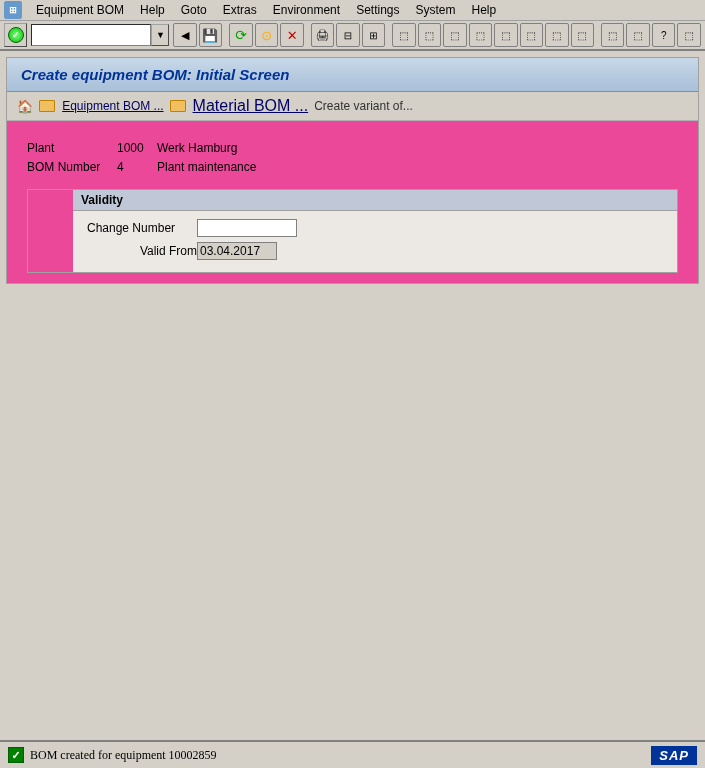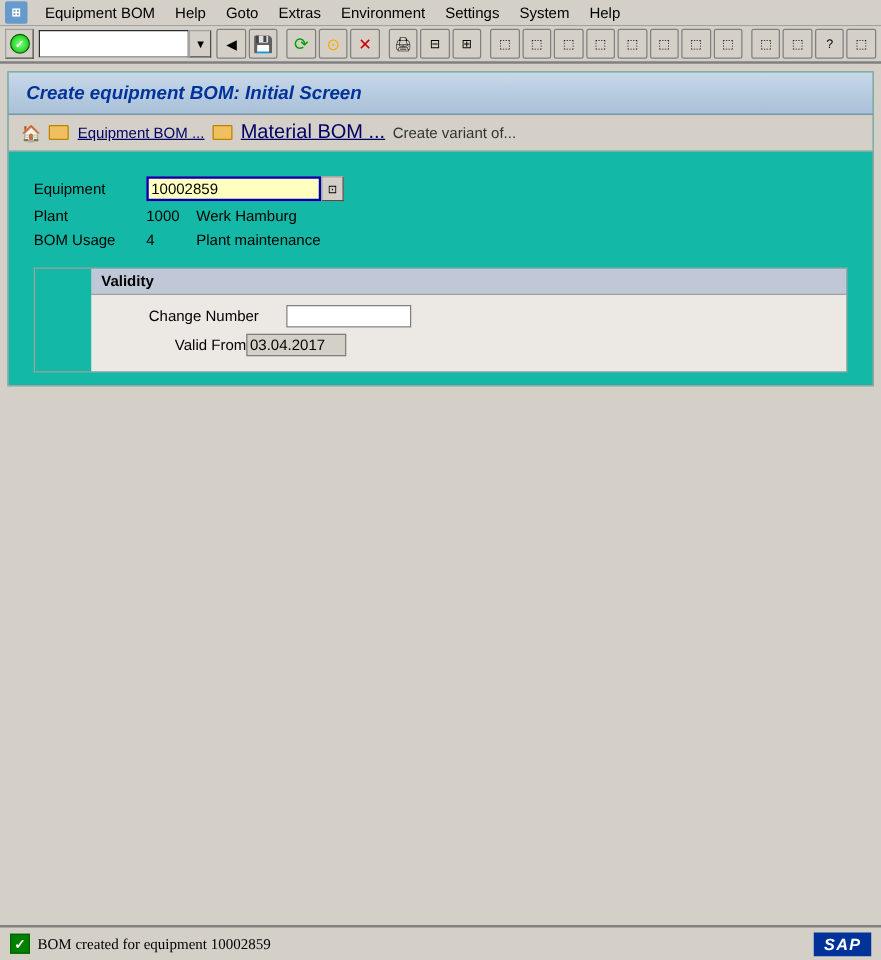--- a/index.html
+++ b/index.html
@@ -86,69 +86,64 @@
   <div class="toolbar-btn" style="font-size:10px;">⬚</div>
   <div class="toolbar-btn" style="font-size:10px;">⬚</div>
   <div class="toolbar-btn" style="font-size:10px;">⬚</div>
   <div style="width:3px;"></div>
   <div class="toolbar-btn" style="font-size:10px;">⬚</div>
   <div class="toolbar-btn" style="font-size:10px;">⬚</div>
   <div class="toolbar-btn" style="font-size:10px;">?</div>
   <div class="toolbar-btn" style="font-size:10px;">⬚</div>
 </div>
 
-<div style="margin:6px; background:#14b8a6; border:1px solid #a0a0a0; position:relative;">
+<div style="margin:6px; background:#ec4899; border:1px solid #a0a0a0; position:relative;">
 
   <div style="background:linear-gradient(to bottom,#c8d8e8,#a8c0d8);border-bottom:1px solid #8090a0;padding:8px 14px;">
     <span style="font-size:15px;font-weight:bold;color:#003399;font-style:italic;">Create equipment BOM: Initial Screen</span>
   </div>
 
   <div style="background:#d4d0c8;border-bottom:1px solid #b0b0b0;padding:5px 10px;display:flex;align-items:center;gap:6px;">
 
     <span style="font-size:13px;">🏠</span>
 
     <span style="display:inline-block;width:16px;height:12px;background:#f0c060;border:1px solid #c08000;border-radius:1px;margin-right:1px;vertical-align:middle;"></span>
     <span style="color:#000066;text-decoration:underline;cursor:pointer;font-size:12px;">Equipment BOM ...</span>
 
     <span style="display:inline-block;width:16px;height:12px;background:#f0c060;border:1px solid #c08000;border-radius:1px;margin-right:1px;vertical-align:middle;"></span>
     <span style="color:#000066;text-decoration:underline;cursor:pointer;font-size:16px;">Material BOM ...</span>
 
     <span style="font-size:12px;color:#333;">Create variant of...</span>
   </div>
 
   <div style="padding:20px 20px 10px 20px;">
 
-    <div class="form-row" style="display:flex;align-items:center;margin-bottom:5px;">
-      <label style="width:90px;font-size:12px;">Equipment</label>
-      <input type="text" style="width: 140px; height: 20px; border: 2px solid rgb(0, 0, 170); padding: 0px 2px; font-size: 12px; background: rgb(255, 255, 192);" value="10002859">
-      <div style="width:18px;height:20px;background:#d4d0c8;border:1px outset #a0a0a0;cursor:pointer;display:flex;align-items:center;justify-content:center;font-size:9px;">⊡</div>
-    </div>
 
     <div style="display:flex;align-items:center;margin-bottom:5px;">
       <label style="width:90px;font-size:12px;">Plant</label>
       <span style="width:40px;font-size:12px;display:inline-block;">1000</span>
       <span style="font-size:12px;">Werk Hamburg</span>
     </div>
 
     <div style="display:flex;align-items:center;margin-bottom:5px;">
-      <label style="width:90px;font-size:12px;">BOM Usage</label>
+      <label style="width:90px;font-size:12px;">BOM Number</label>
       <span style="width:40px;font-size:12px;display:inline-block;">4</span>
       <span style="font-size:12px;">Plant maintenance</span>
     </div>
 
   </div>
 
   <div style="margin:0 20px 10px 20px;border:1px solid #a0a0a0;padding-left:45px;">
     <div style="background:#c0c8d8;border-bottom:1px solid #a0a0a0;padding:3px 8px;font-size:12px;font-weight:bold;">
       <span>Validity</span>
     </div>
     <div style="padding:8px 14px;background:#ece8e4;">
 
       <div style="display:flex;align-items:center;margin-bottom:5px;">
-        <label style="width:110px;font-size:12px;margin-left:32px;">Change Number</label>
+        <label style="width:110px;font-size:12px;">Change Number</label>
         <input type="text" style="width: 100px; height: 18px; border: 1px solid rgb(128, 128, 128); background: white; padding: 0px 2px; font-size: 12px;" value="">
       </div>
 
       <div style="display:flex;align-items:center;margin-bottom:4px;">
         <label style="width:110px;font-size:12px;text-align:right;">Valid From</label>
         <input type="text" style="width: 80px; height: 18px; border: 1px solid rgb(128, 128, 128); background: rgb(212, 208, 200); padding: 0px 2px; font-size: 12px;" value="03.04.2017">
       </div>
 
     </div>
   </div>

